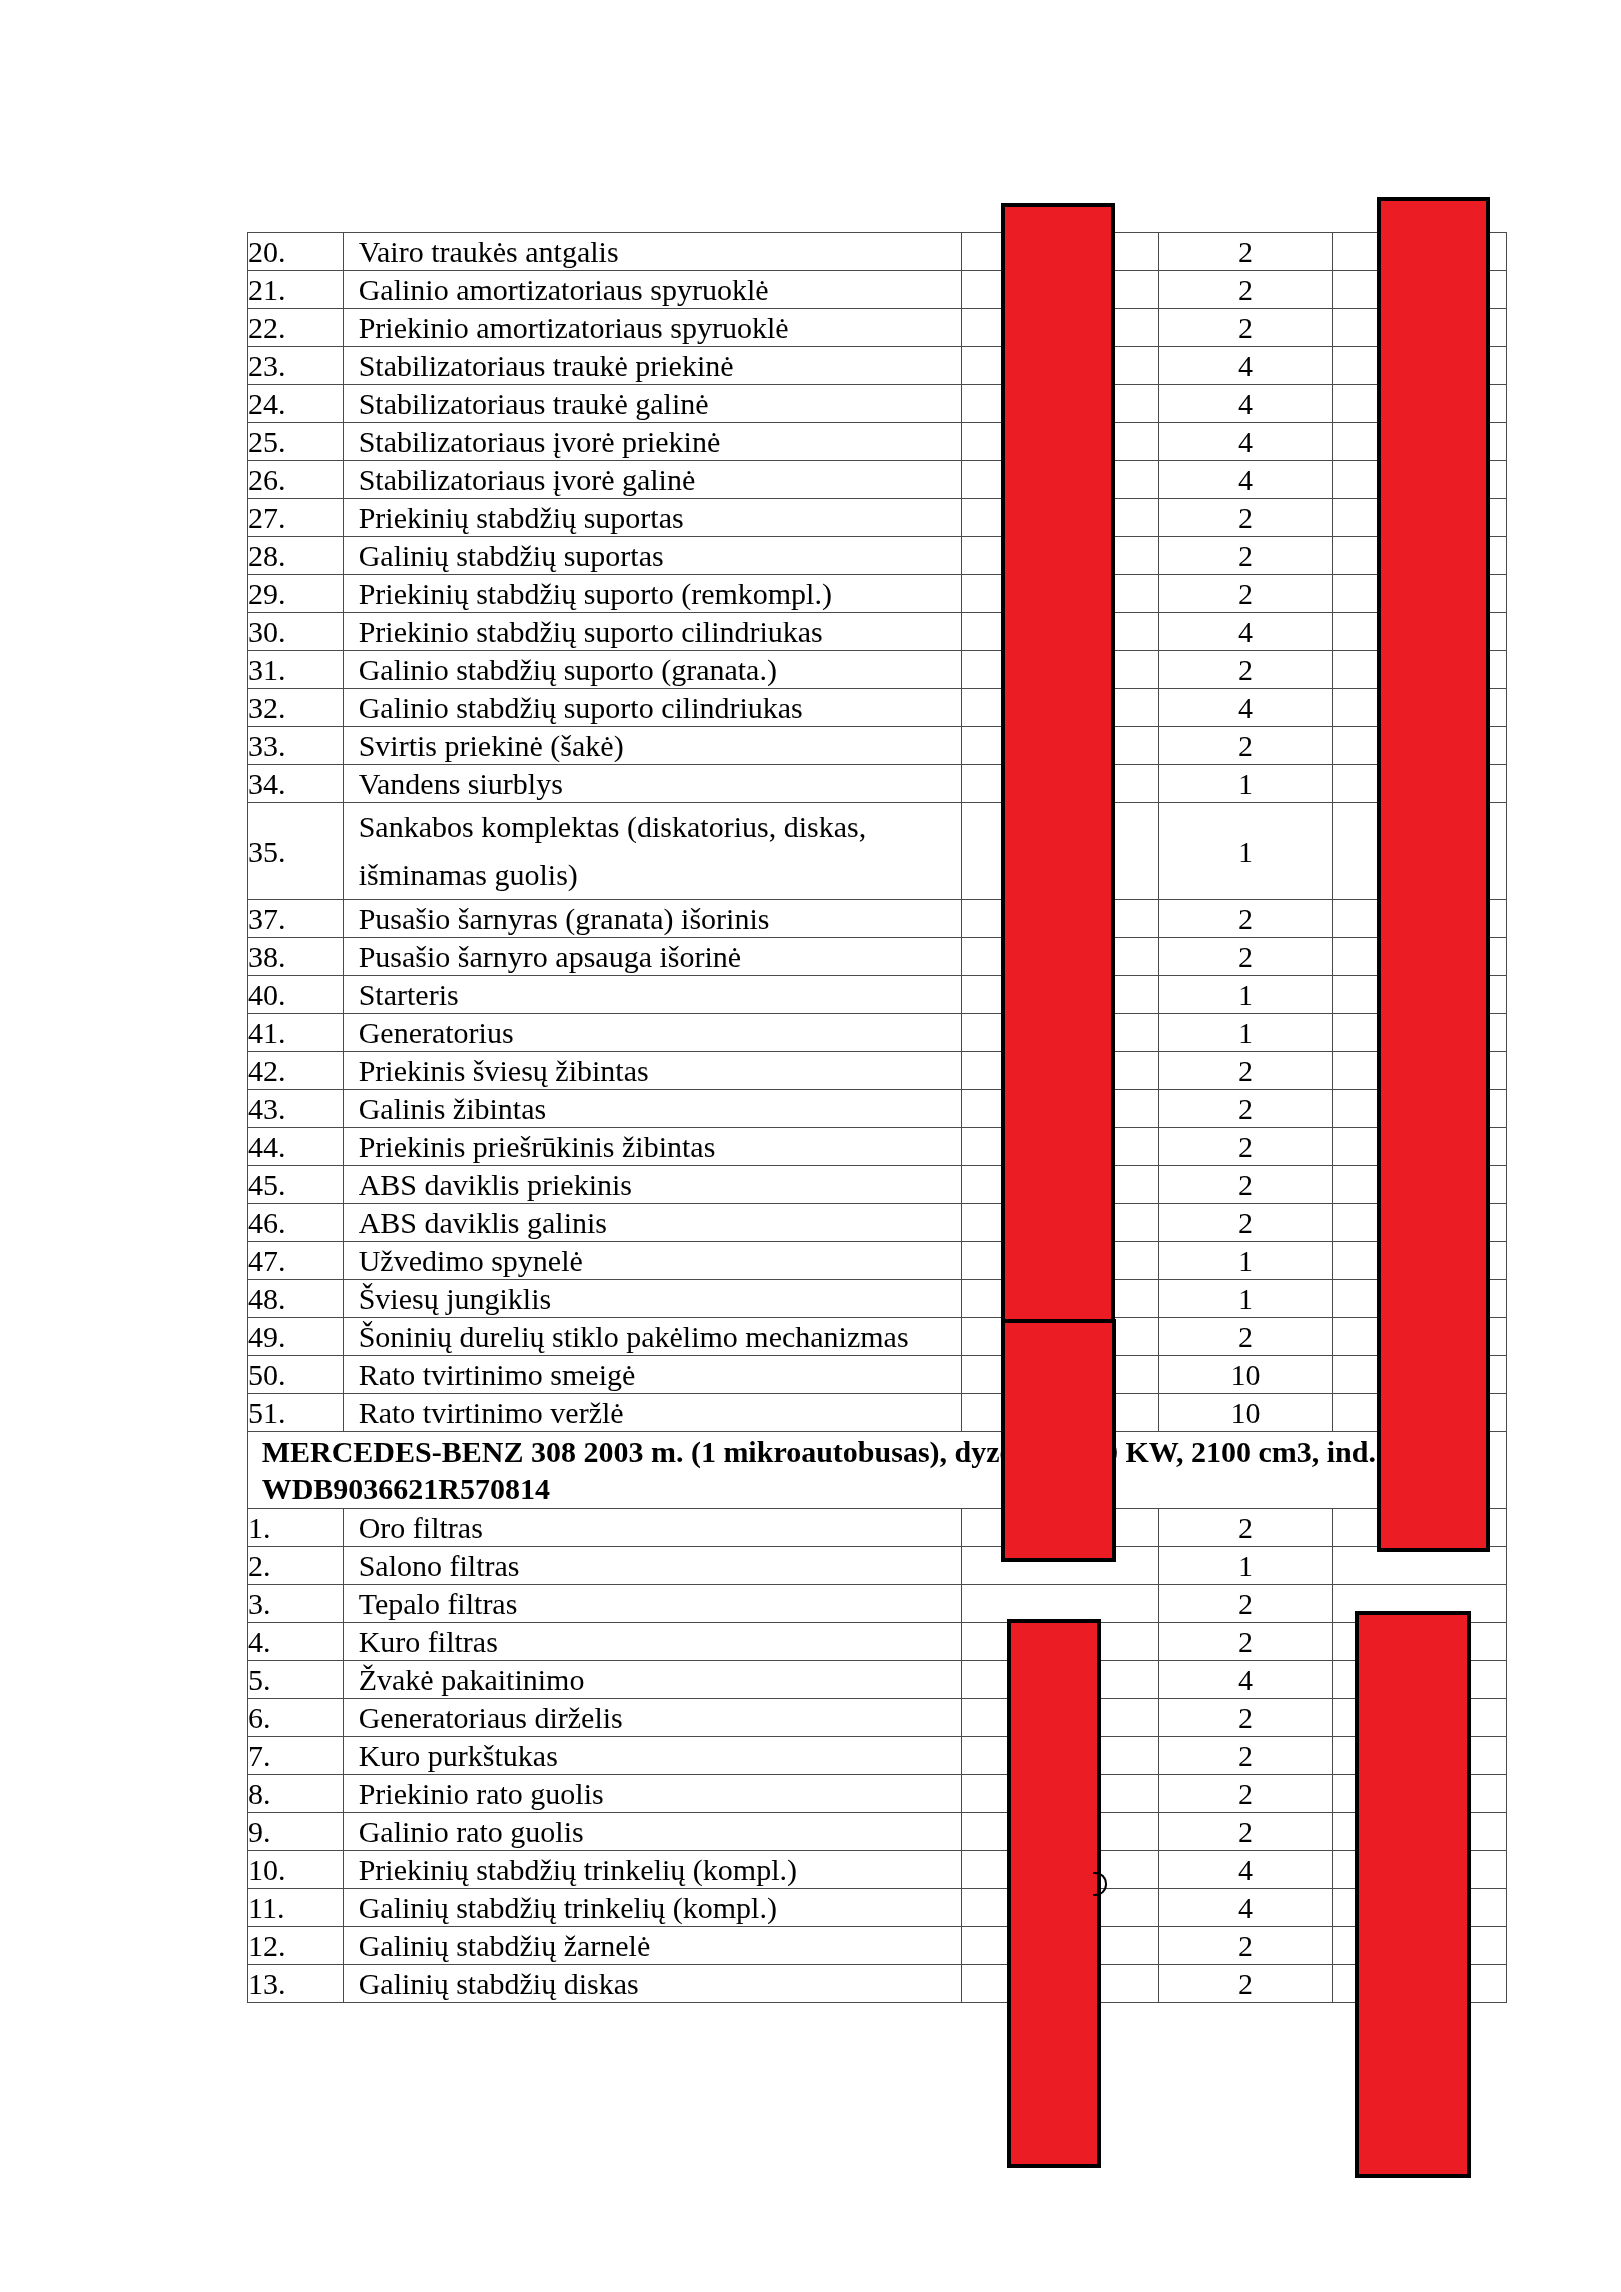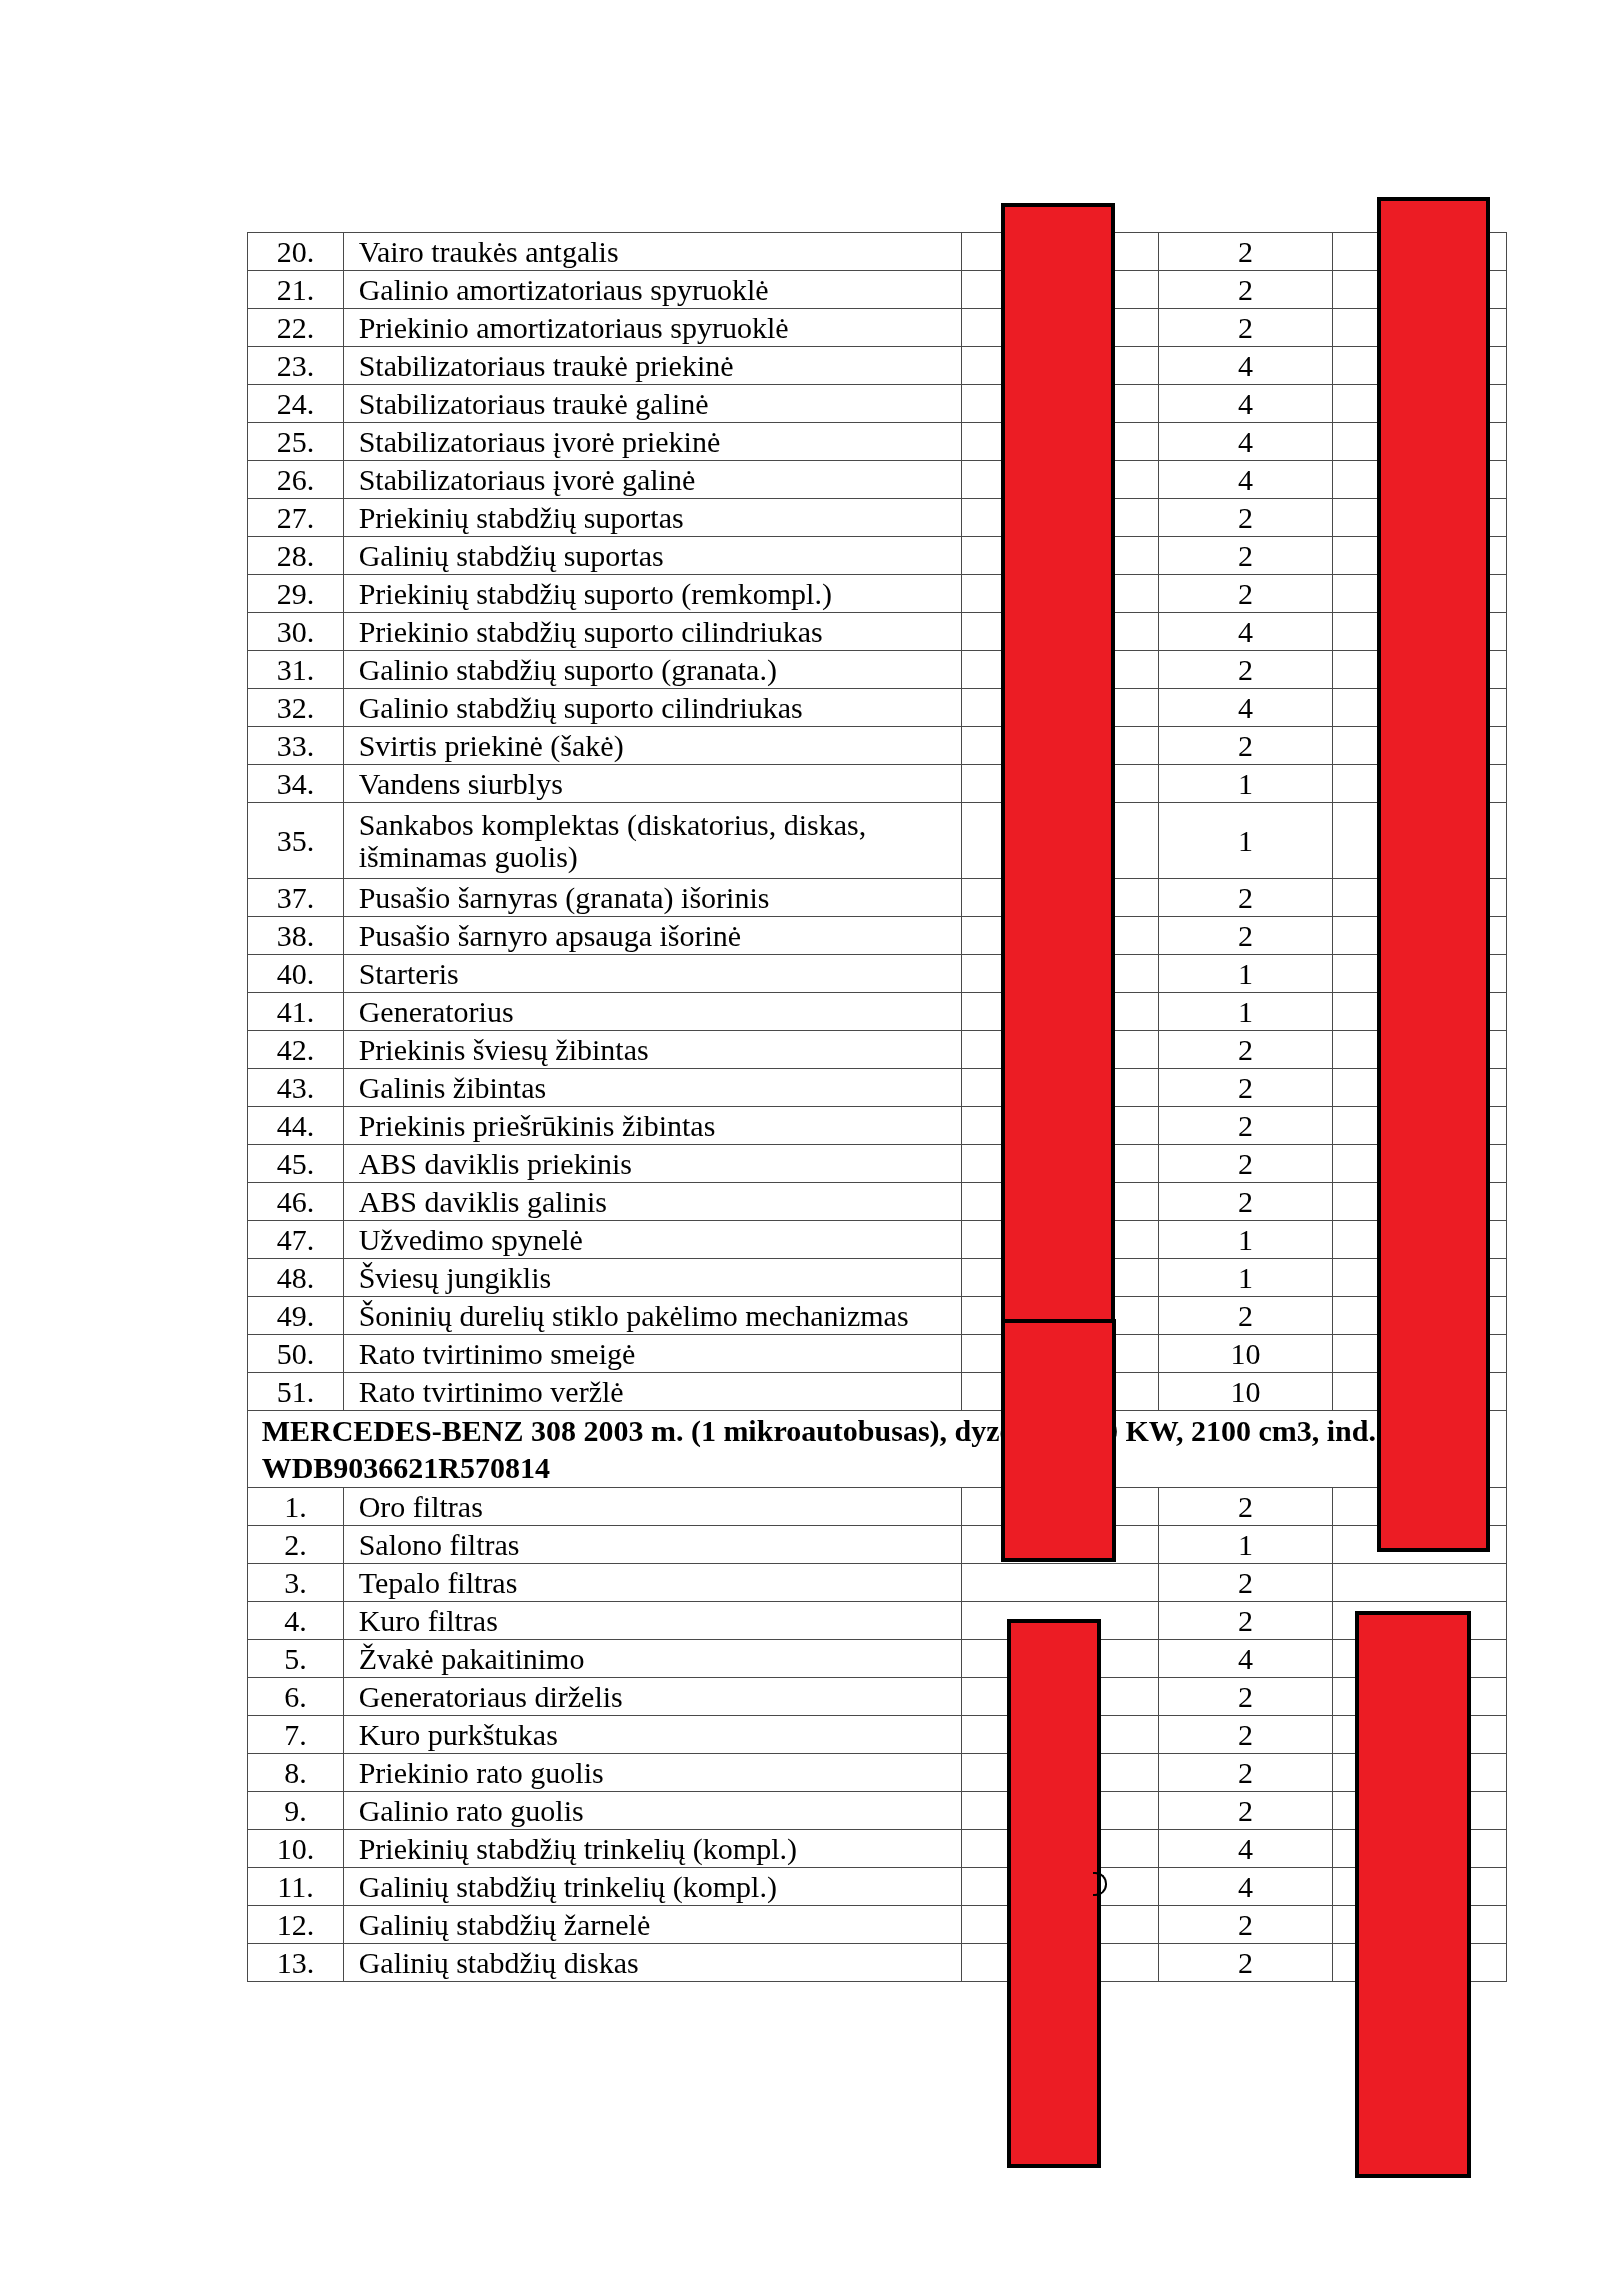--- a/index.html
+++ b/index.html
@@ -2,25 +2,25 @@
 <html><head>
 <meta charset="utf-8">
 <style>
   html, body { margin: 0; padding: 0; background: #ffffff; }
   body { width: 1621px; height: 2293px; position: relative; overflow: hidden;
          font-family: "Liberation Serif", "DejaVu Serif", serif; color: #000; }
   table.parts { position: absolute; left: 247px; top: 232px; width: 1260px;
                 border-collapse: collapse; table-layout: fixed; }
   table.parts td { border: 1.5px solid #4a4a4a; padding: 0; height: 37px;
                    font-size: 30px; line-height: 37px; vertical-align: middle; }
-  td.num { text-align: center; }
+  td.num { }
   td.name { padding-left: 14.7px !important; }
   td.qty { text-align: center; }
   tr.double td { height: 75px; }
-  tr.double td.name { line-height: 32px; }
+  tr.double td.name { line-height: 48px; }
   td.section { font-weight: bold; font-size: 30px; line-height: 36px;
                padding: 1px 13.7px !important; height: 74px; }
   .redact { position: absolute; background: #ec1c24; border: 4.9px solid #000; box-sizing: border-box; }
   .stray-glyph { position: absolute; width: 13.7px; height: 23.5px; border: 2.9px solid #000;
                  border-left: none; border-radius: 0 11.8px 11.8px 0; box-sizing: border-box; }
 </style>
 </head>
 <body>
 
 <table class="parts">

